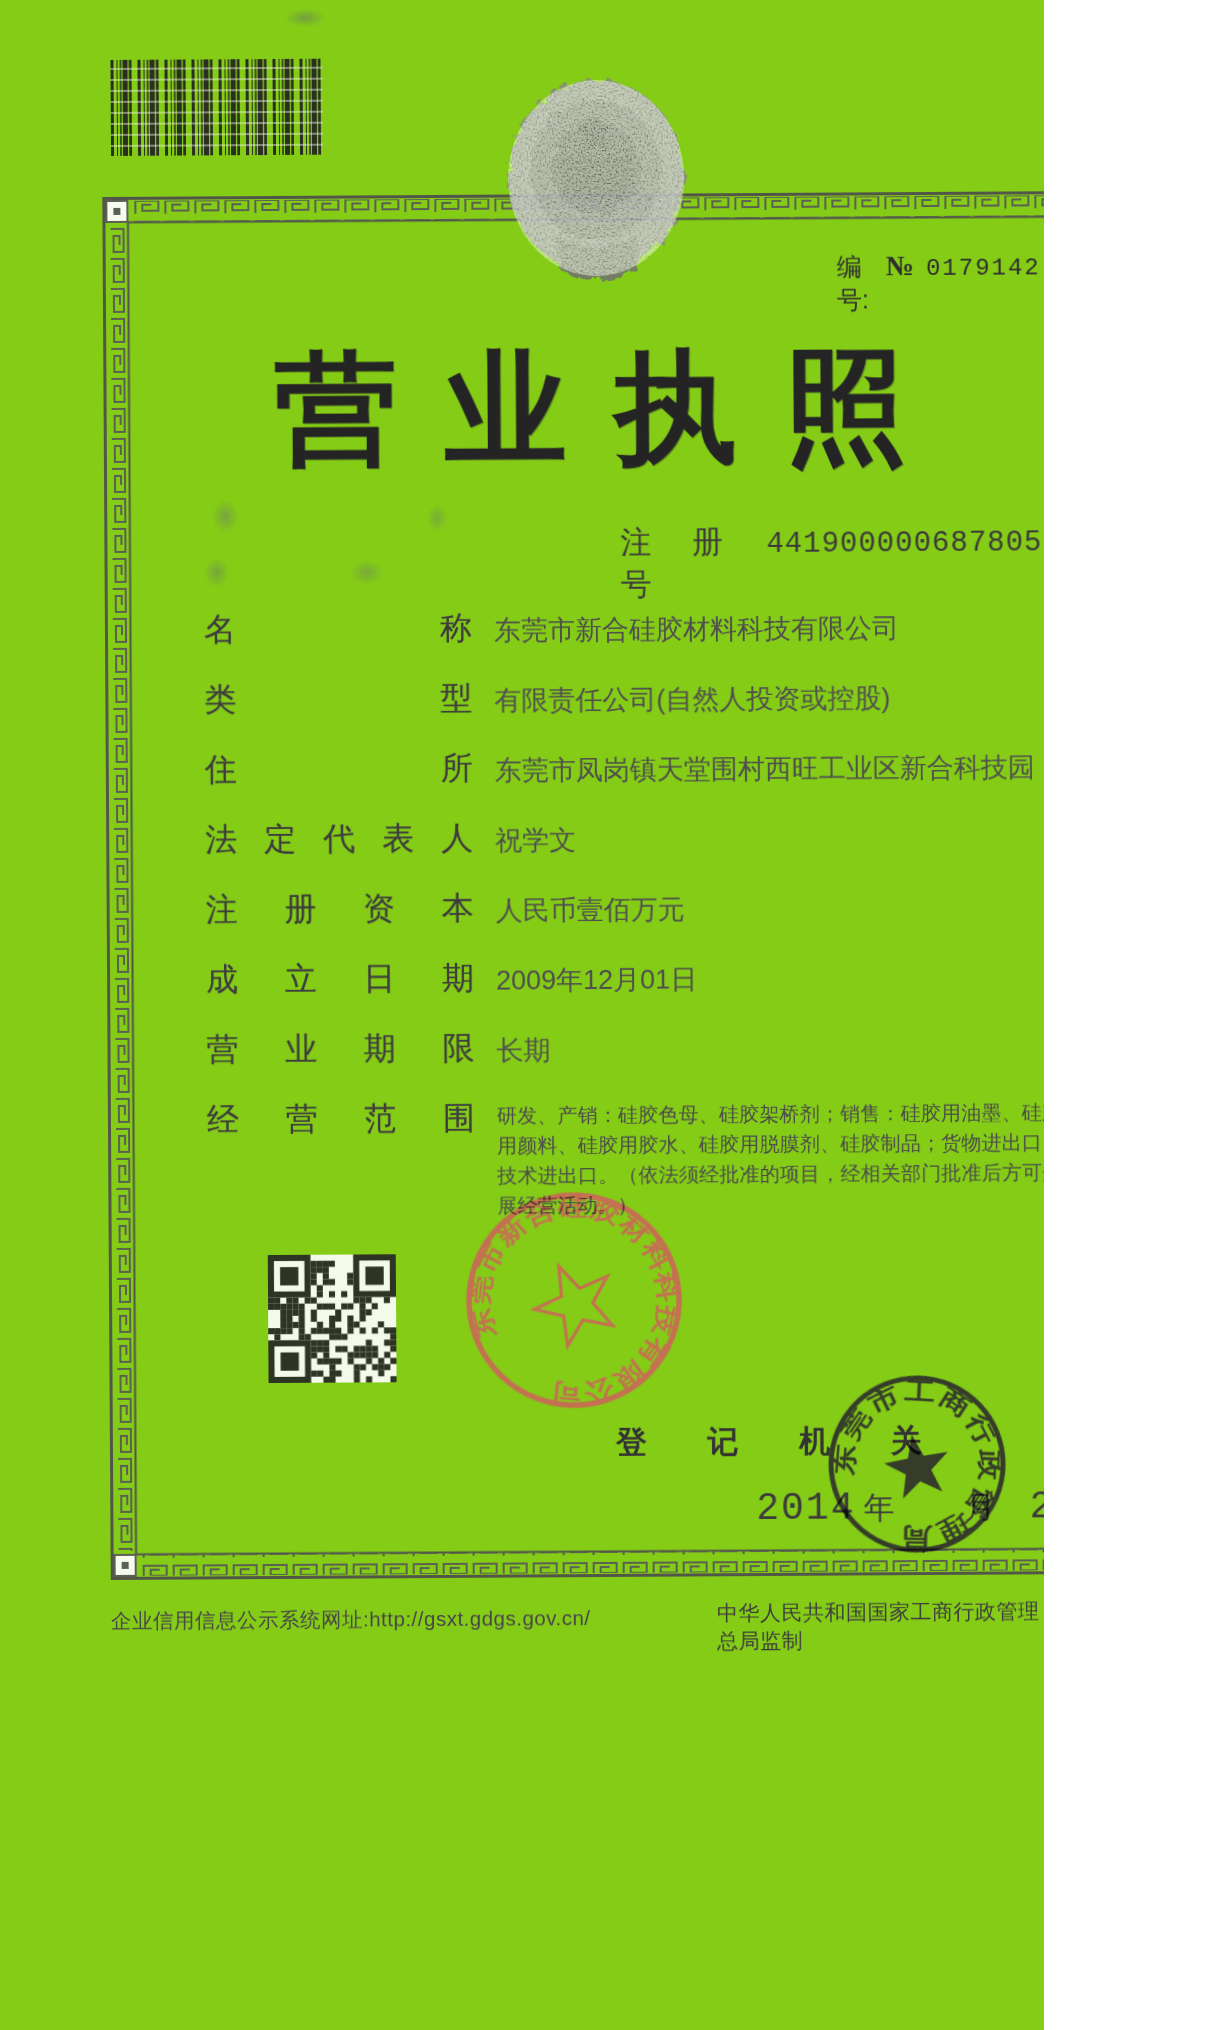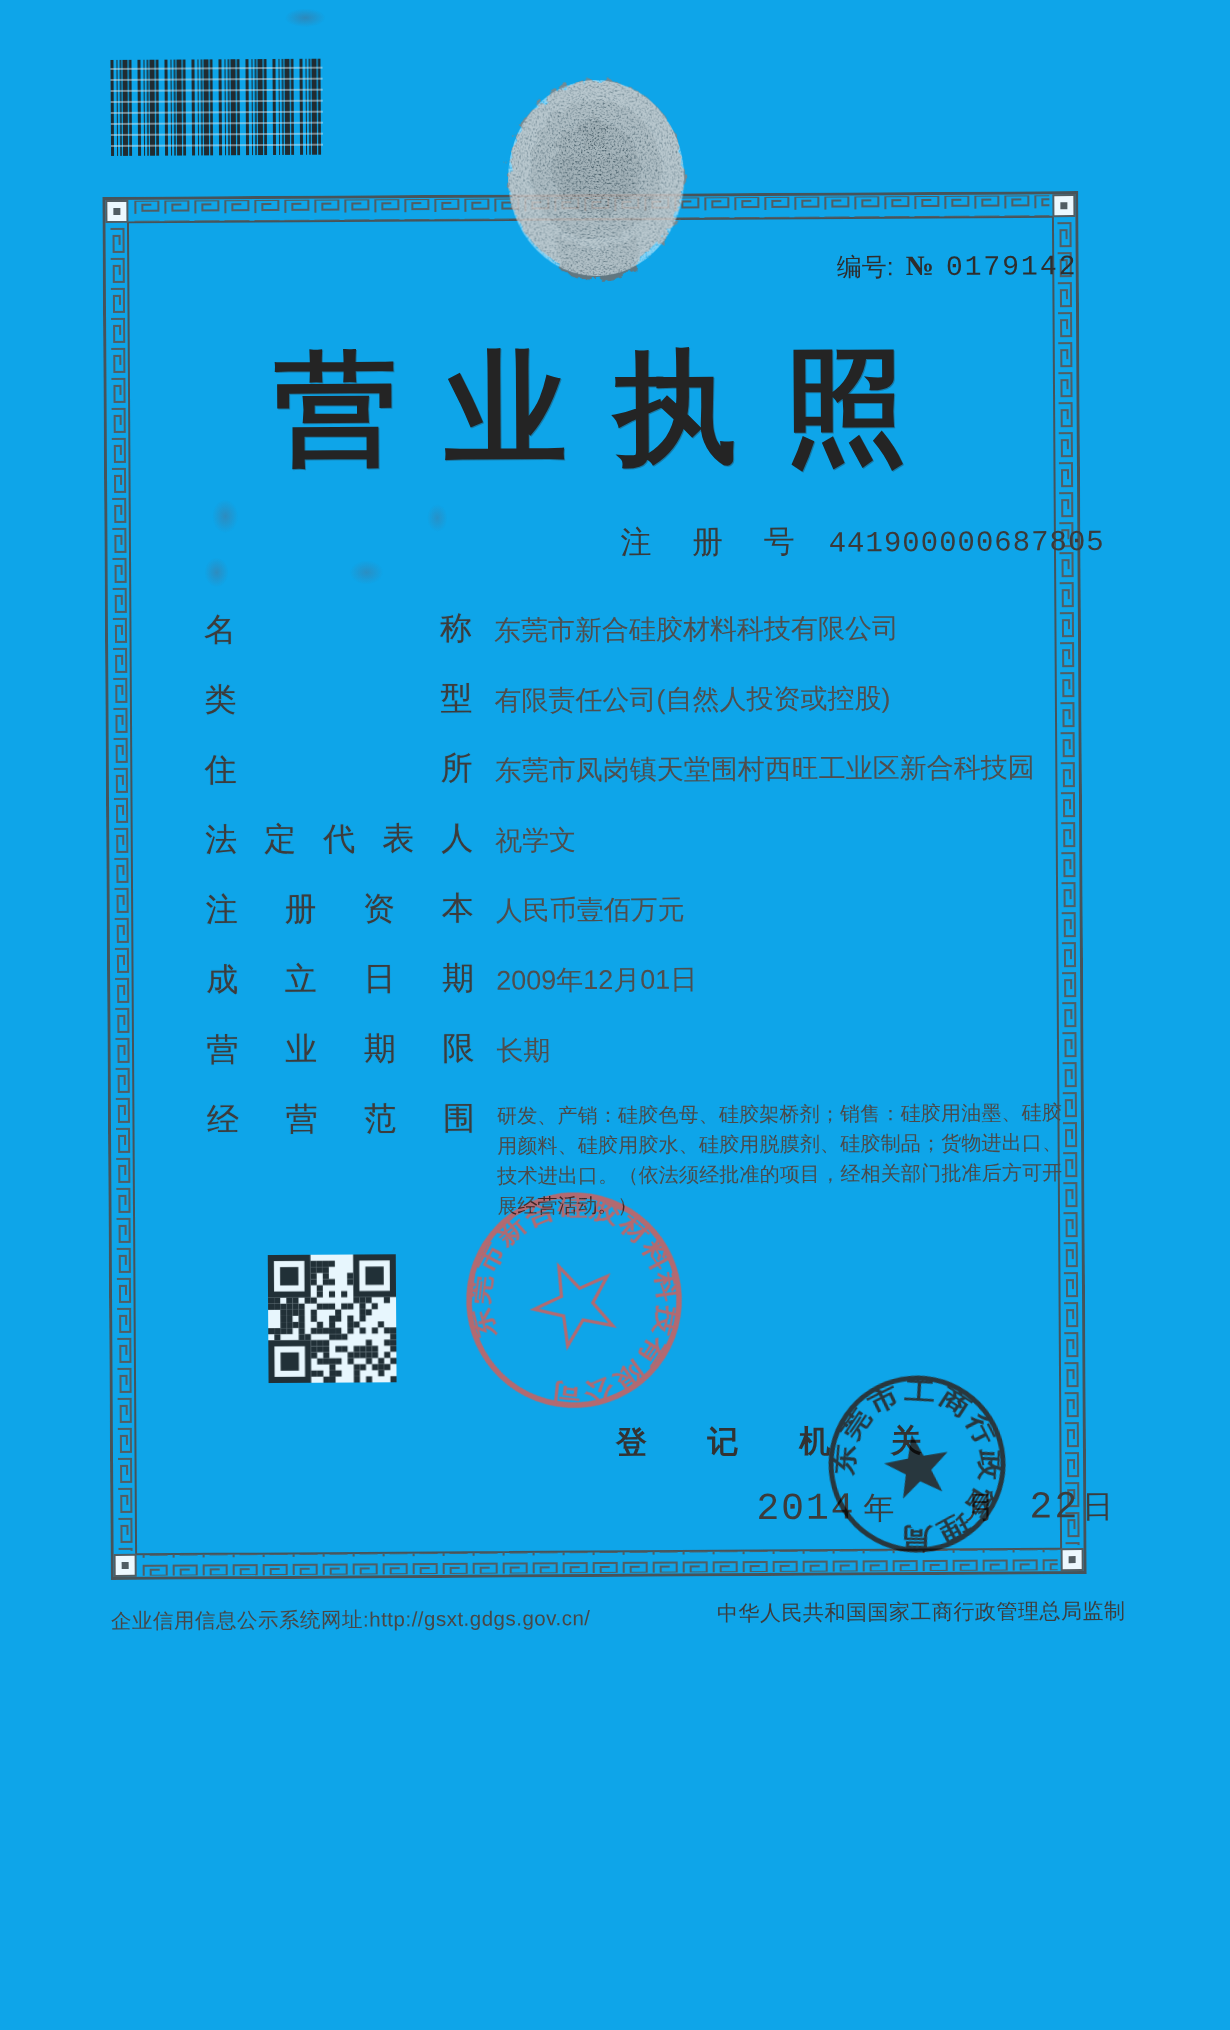--- a/index.html
+++ b/index.html
@@ -1,16 +1,16 @@
 <!DOCTYPE html>
 <html><head>
 <meta charset="utf-8">
 <style>
   html,body{margin:0;padding:0;background:#ffffff;}
-  .screen{position:relative;width:1230px;height:2030px;background:#0ea5e9;overflow:hidden;
+  .screen{position:relative;width:1044px;height:2030px;background:#84cc16;overflow:hidden;
           font-family:"Liberation Sans",sans-serif;color:#3e3e3e;}
   .sheet{position:absolute;inset:0;transform:rotate(-0.35deg);transform-origin:600px 800px;}
 
   
   .barcode{position:absolute;left:115px;top:57px;width:212px;height:96px;opacity:.92;
     background:
       repeating-linear-gradient(90deg,#1d1d1d 0 3px,transparent 3px 6px,#1d1d1d 6px 7px,transparent 7px 12px,#1d1d1d 12px 17px,transparent 17px 19px,#1d1d1d 19px 21px,transparent 21px 27px),
       repeating-linear-gradient(90deg,rgba(25,25,25,.75) 0 2px,transparent 2px 9px);
     filter:blur(.4px) contrast(.95);}
   .barcode::after{content:"";position:absolute;inset:0;
@@ -19,21 +19,21 @@
   
   .emblem{position:absolute;left:500px;top:74px;width:200px;height:226px;z-index:3;opacity:.95;}
 
   
   .frame{position:absolute;left:106px;top:194px;z-index:1;opacity:.92;}
 
   
   .serial{position:absolute;top:252px;left:840px;display:flex;align-items:baseline;gap:12px;
           font-size:25px;color:#2e2e2e;z-index:2;}
   .serial .nomark{font-family:"Liberation Serif",serif;font-weight:bold;font-size:28px;}
-  .serial .digits{font-family:"Liberation Mono",monospace;font-size:28px;letter-spacing:2px;}
+  .serial .digits{font-family:"Liberation Mono",monospace;font-size:24px;letter-spacing:2px;}
 
   
   .title{position:absolute;left:106px;top:328px;width:976px;text-align:center;z-index:2;
          font-size:122px;font-weight:900;color:#242424;word-spacing:10px;letter-spacing:2px;
          text-shadow:1px 1px 0 rgba(40,40,40,.35);}
 
   
   .regno{position:absolute;left:622px;top:522px;display:flex;align-items:baseline;z-index:2;}
   .regno .regl{font-size:31px;letter-spacing:16px;color:#3a3a3a;}
   .regno .regn{font-family:"Liberation Mono",monospace;font-size:29px;letter-spacing:1px;

